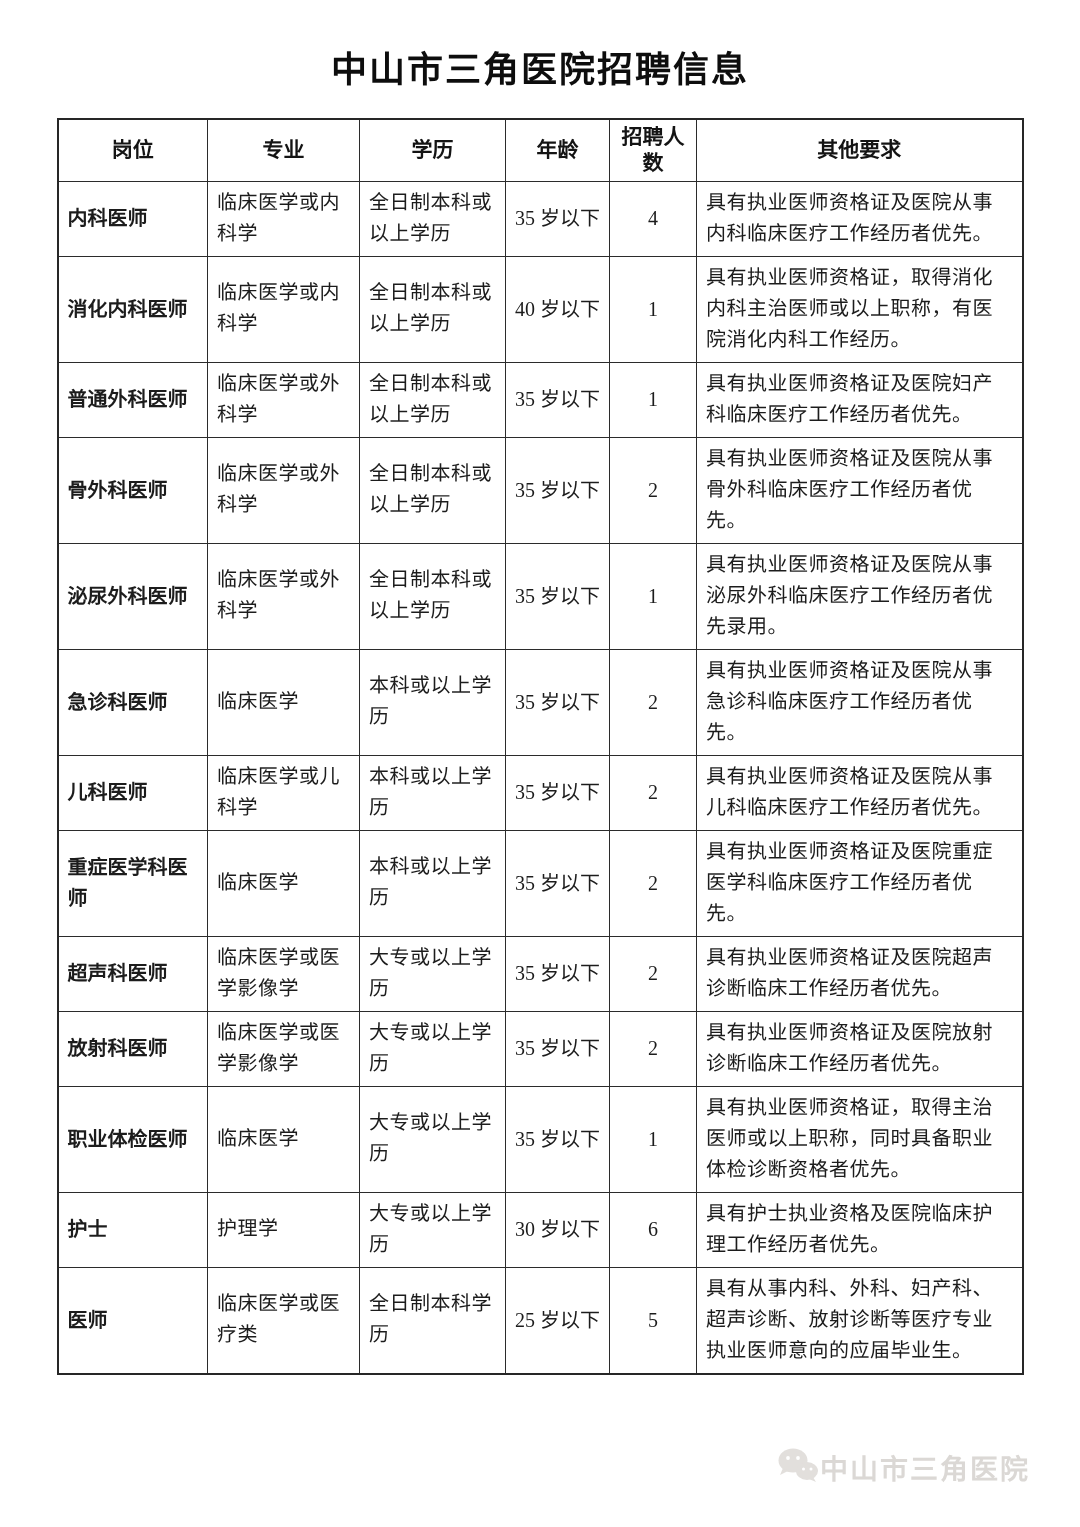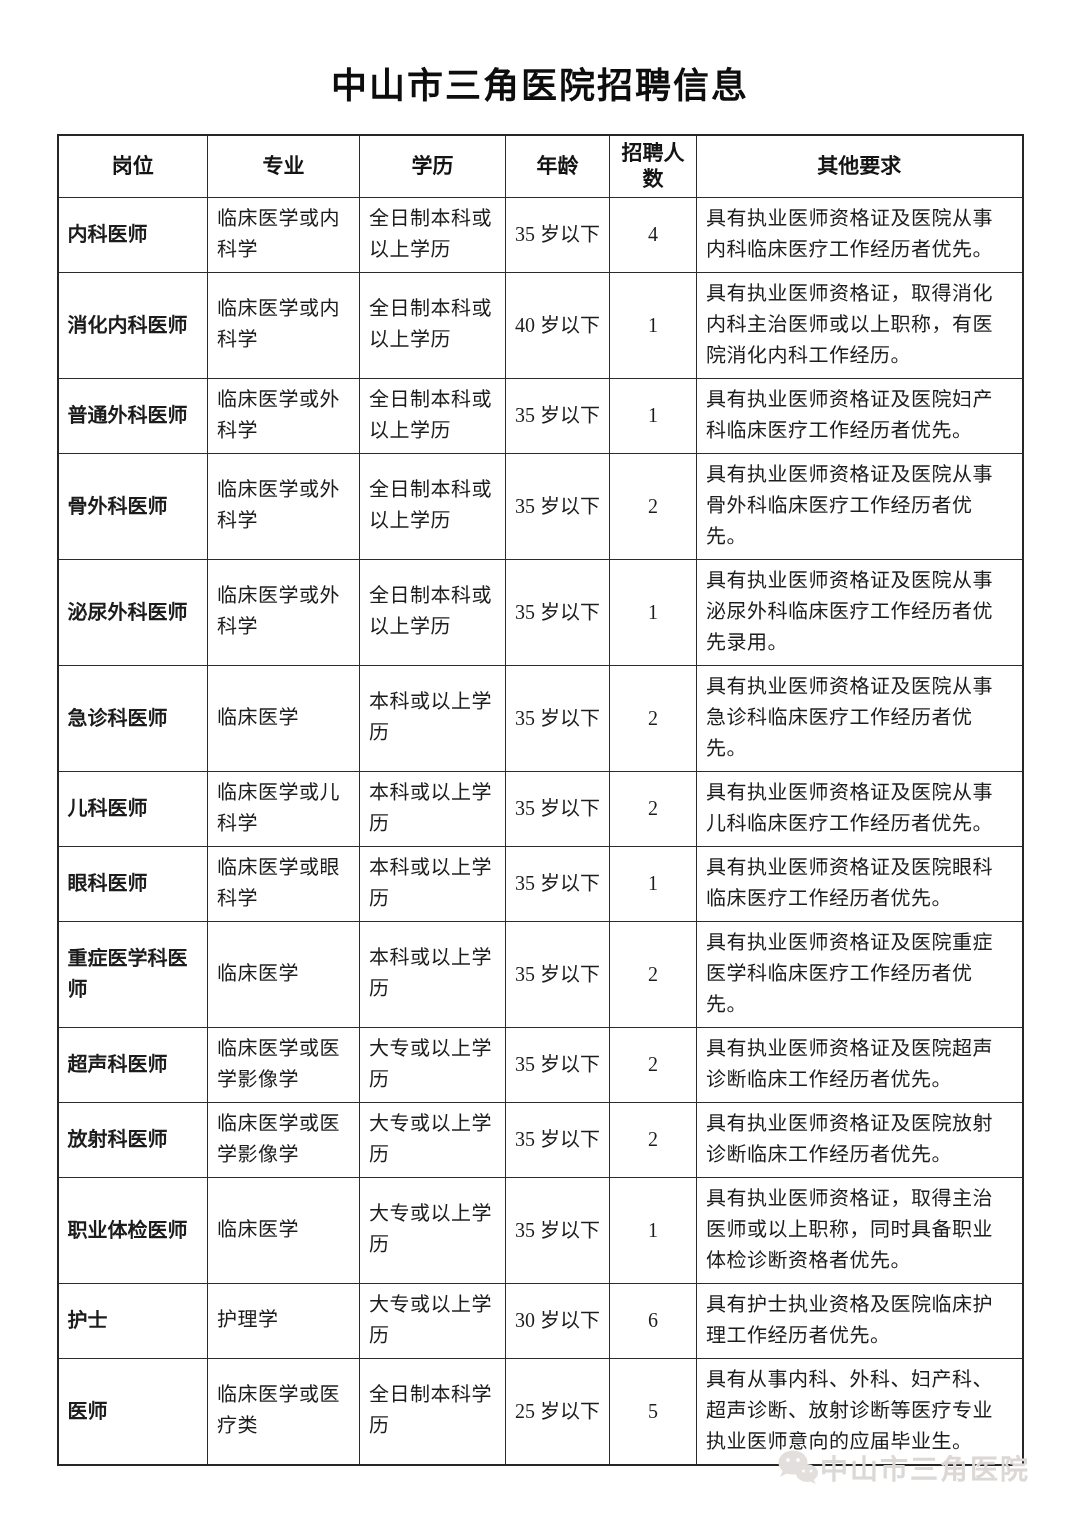--- a/index.html
+++ b/index.html
@@ -10,21 +10,21 @@
   .page {
     position: relative;
     width: 1080px;
     height: 1527px;
     background: #ffffff;
     overflow: hidden;
     font-family: "Liberation Sans", sans-serif;
   }
   .title {
     margin: 0;
-    padding-top: 56px;
+    padding-top: 40px;
     text-align: center;
     font-size: 36px;
     font-weight: bold;
     letter-spacing: 2px;
     color: #0d0d0d;
     font-family: "Liberation Sans", sans-serif;
   }
   table.recruit {
     margin: 26px auto 0 auto;
     width: 965px;
@@ -72,21 +72,21 @@
   }
   td.col-count {
     text-align: center;
     font-family: "Liberation Serif", serif;
   }
   .watermark {
     position: absolute;
     right: 50px;
     bottom: 40px;
     display: flex;
-    align-items: center;
+    align-items: flex-start;
     gap: 1px;
     color: #dbd8d5;
     font-size: 28px;
     font-weight: bold;
     letter-spacing: 2px;
     user-select: none;
     margin-top: 36px;
   }
   .watermark svg {
     display: block;
@@ -169,28 +169,20 @@
         </tr>
         <tr>
           <td class="col-position">儿科医师</td>
           <td class="col-major">临床医学或儿科学</td>
           <td class="col-education">本科或以上学历</td>
           <td class="col-age">35 岁以下</td>
           <td class="col-count">2</td>
           <td class="col-requirements">具有执业医师资格证及医院从事儿科临床医疗工作经历者优先。</td>
         </tr>
         <tr>
-          <td class="col-position">眼科医师</td>
-          <td class="col-major">临床医学或眼科学</td>
-          <td class="col-education">本科或以上学历</td>
-          <td class="col-age">35 岁以下</td>
-          <td class="col-count">1</td>
-          <td class="col-requirements">具有执业医师资格证及医院眼科临床医疗工作经历者优先。</td>
-        </tr>
-        <tr>
           <td class="col-position">重症医学科医师</td>
           <td class="col-major">临床医学</td>
           <td class="col-education">本科或以上学历</td>
           <td class="col-age">35 岁以下</td>
           <td class="col-count">2</td>
           <td class="col-requirements">具有执业医师资格证及医院重症医学科临床医疗工作经历者优先。</td>
         </tr>
         <tr>
           <td class="col-position">超声科医师</td>
           <td class="col-major">临床医学或医学影像学</td>

